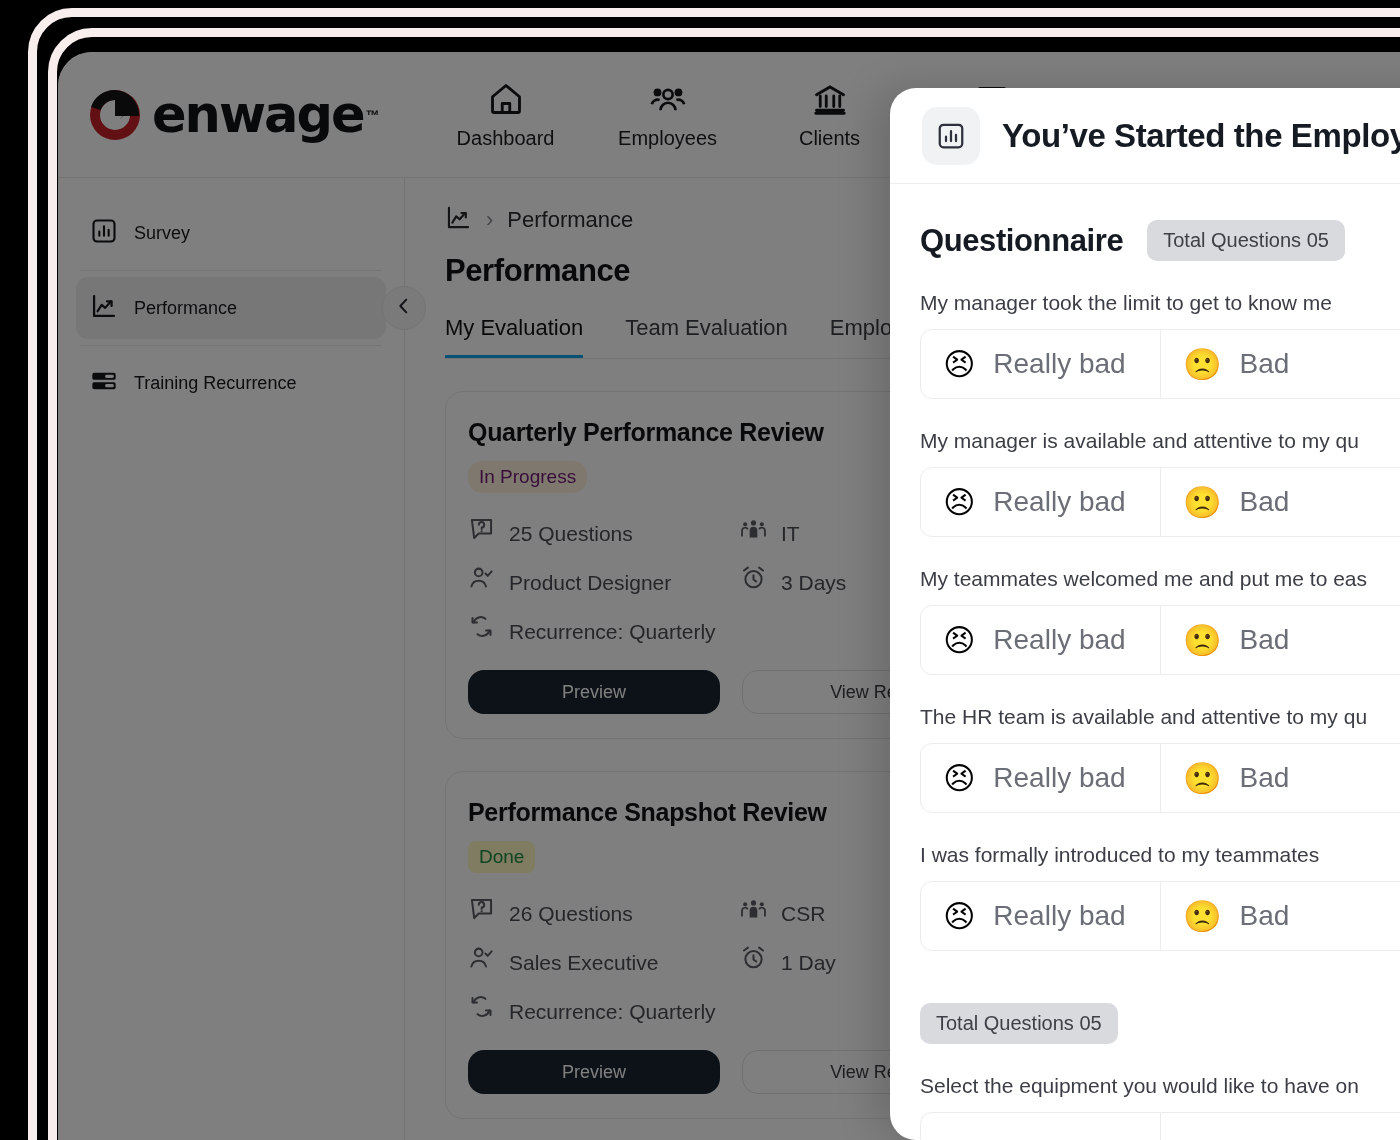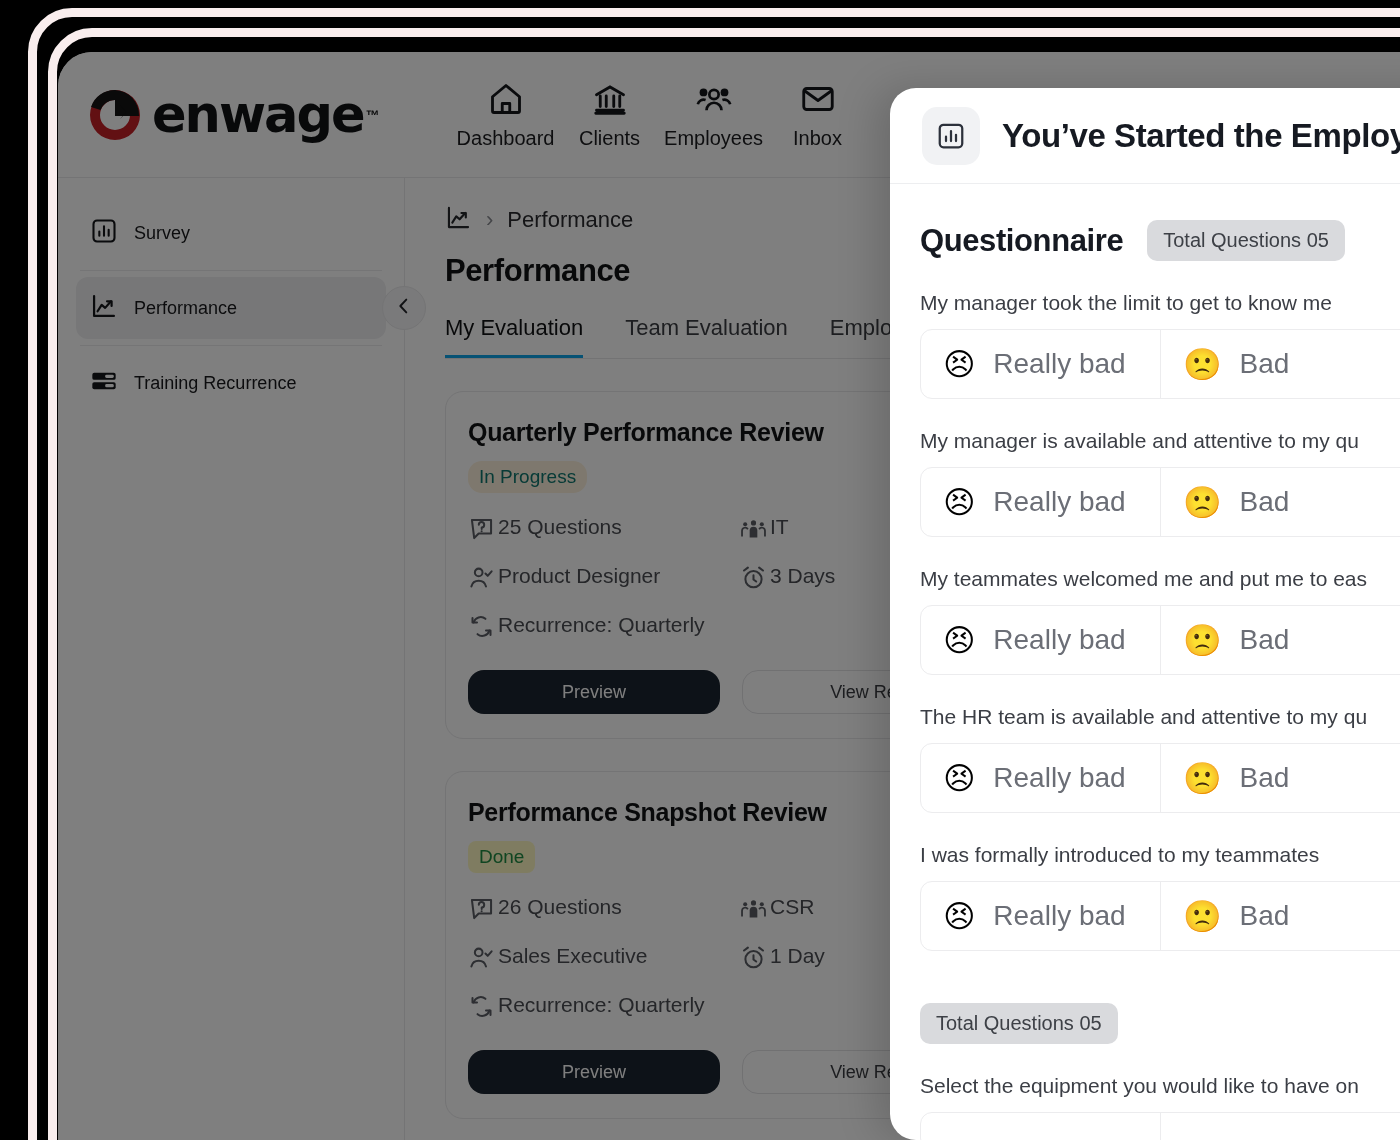--- a/index.html
+++ b/index.html
@@ -50,21 +50,21 @@
     display: flex; align-items: center;
   }
   .logo-wrap { display: flex; align-items: center; margin-left: 28px; }
   .logo-mark { width: 58px; height: 58px; position: relative; margin-right: 8px; }
   .logo-text {
     font-size: 51px; font-weight: 800; letter-spacing: -2.0px;
     color: #111214; font-family: "DejaVu Sans", sans-serif; text-align: center;
   }
   .logo-tm { font-size: 14px; font-weight: 700; vertical-align: super; color:#111214; margin-left:2px;}
 
-  .nav { display: flex; align-items: flex-start; margin-left: 74px; }
+  .nav { display: flex; align-items: flex-start; margin-left: 74px; gap: 58px; }
   .nav-item {
     display: flex; flex-direction: column; align-items: center;
     width: 104px; cursor: pointer;
   }
   .nav-icon { height: 40px; display: flex; align-items: center; justify-content: center; }
   .nav-label { font-size: 20px; color: #1c1d20; margin-top: 8px; }
 
   
   .body-row { display: flex; height: 994px; }
   .sidebar {
@@ -104,25 +104,25 @@
     margin-top: 32px; margin-right: 40px;
     border: 1px solid #e8e8ea; border-radius: 18px;
     padding: 26px 22px 24px 22px; background: #fff;
   }
   .card-title { font-size: 25px; font-weight: 700; color: #111214; letter-spacing: -0.3px; }
   .badge {
     display: inline-block; margin-top: 14px;
     padding: 5px 11px; border-radius: 8px;
     font-size: 19px; font-weight: 500;
   }
-  .badge.inprogress { background: #fdf1dc; color: #0f766e; border-radius: 14px; }
+  .badge.inprogress { background: #fdf1dc; color: #701a75; border-radius: 14px; }
   .badge.done { background: #fef9c3; color: #1f8a43; }
 
   .meta-grid { display: grid; grid-template-columns: 272px 1fr; row-gap: 18px; margin-top: 22px; }
-  .meta-item { display: flex; align-items: flex-start; gap: 3px; }
+  .meta-item { display: flex; align-items: flex-end; gap: 14px; }
   .meta-text { font-size: 21px; color: #4a4c52; }
 
   .card-actions { display: flex; gap: 22px; margin-top: 26px; }
   .btn {
     height: 44px; border-radius: 16px; font-size: 18px;
     display: flex; align-items: center; justify-content: center; cursor: pointer;
     min-width: 252px;
   }
   .btn-primary { background: #1b2430; color: #fff; }
   .btn-secondary { background: #fff; color: #3b3d42; border: 1px solid #e2e2e5; }
@@ -204,39 +204,39 @@
           <span class="nav-icon">
             <svg width="36" height="36" viewBox="0 0 24 24" fill="none" stroke="#15171b" stroke-width="1.9" stroke-linejoin="round">
                 <path d="M3 10.5 12 3l9 7.5V20a1 1 0 0 1-1 1H4a1 1 0 0 1-1-1z"></path>
                 <path d="M9.5 21v-6h5v6"></path>
               </svg>
           </span>
           <span class="nav-label">Dashboard</span>
         </div>
         <div class="nav-item">
           <span class="nav-icon">
-            <svg width="36" height="36" viewBox="0 0 24 24" fill="none" stroke="#15171b" stroke-width="1.9" stroke-linecap="round">
-                <path d="M3 9.2 12 4l9 5.2"></path>
-                <path d="M5.5 10v7M9.5 10v7M14.5 10v7M18.5 10v7"></path>
-                <path d="M3 19.5h18M2.5 21.5h19"></path>
-              </svg>
-          </span>
-          <span class="nav-label">Clients</span>
-        </div>
-        <div class="nav-item">
-          <span class="nav-icon">
             <svg width="36" height="36" viewBox="0 0 24 24" fill="#15171b">
                 <circle cx="12" cy="9" r="3.1" fill="none" stroke="#15171b" stroke-width="1.8"></circle>
                 <path d="M7 19.5a5 5 0 0 1 10 0" fill="none" stroke="#15171b" stroke-width="1.8"></path>
                 <circle cx="5" cy="7.6" r="2.6"></circle>
                 <circle cx="19" cy="7.6" r="2.6"></circle>
                 <path d="M1.2 15.5a4 4 0 0 1 5.2-2.8M22.8 15.5a4 4 0 0 0-5.2-2.8" stroke="#15171b" stroke-width="1.8" fill="none"></path>
               </svg>
           </span>
           <span class="nav-label">Employees</span>
+        </div>
+        <div class="nav-item">
+          <span class="nav-icon">
+            <svg width="36" height="36" viewBox="0 0 24 24" fill="none" stroke="#15171b" stroke-width="1.9" stroke-linecap="round">
+                <path d="M3 9.2 12 4l9 5.2"></path>
+                <path d="M5.5 10v7M9.5 10v7M14.5 10v7M18.5 10v7"></path>
+                <path d="M3 19.5h18M2.5 21.5h19"></path>
+              </svg>
+          </span>
+          <span class="nav-label">Clients</span>
         </div>
         <div class="nav-item">
           <span class="nav-icon">
             <svg width="36" height="36" viewBox="0 0 24 24" fill="none" stroke="#15171b" stroke-width="1.9" stroke-linejoin="round">
                 <rect x="2.5" y="5" width="19" height="14" rx="2"></rect>
                 <path d="M3 6.5 12 13l9-6.5"></path>
               </svg>
           </span>
           <span class="nav-label">Inbox</span>
         </div>

